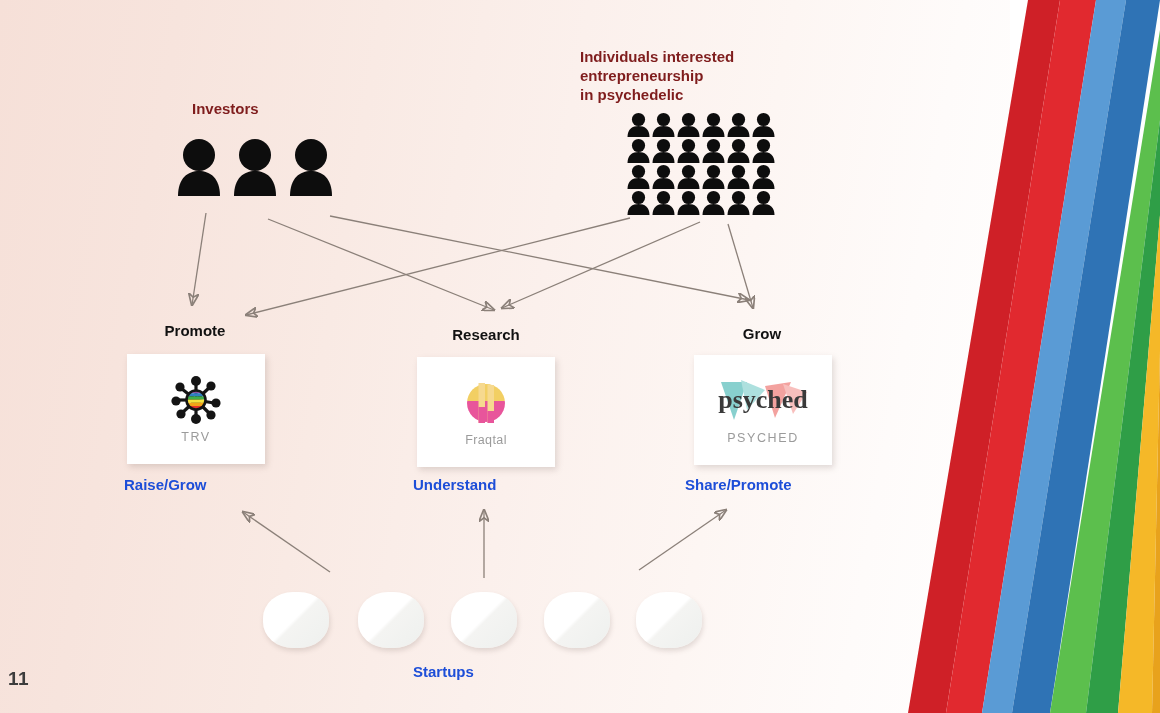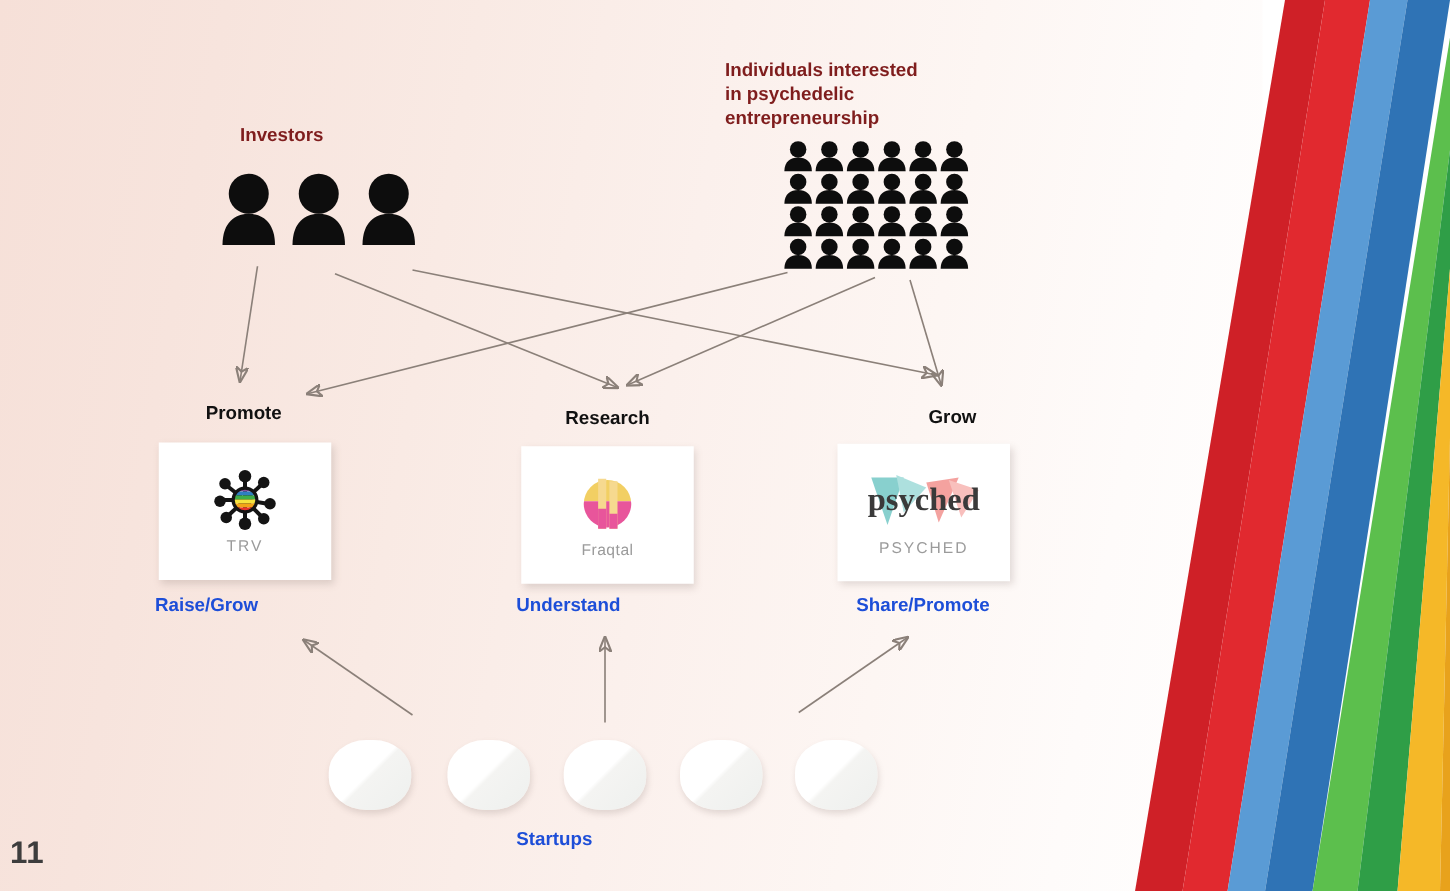--- a/index.html
+++ b/index.html
@@ -34,21 +34,21 @@
 
   
   #title {
     position:absolute; left:29px; top:40px;
     font-size:47px; font-weight:bold; letter-spacing:1.5px;
     color:#3d3d3d; font-family:"Liberation Sans", sans-serif;
   }
   
   #page-num {
     position:absolute; left:8px; top:668px;
-    font-size:25px; font-weight:bold; color:#3d3d3d;
+    font-size:19px; font-weight:bold; color:#3d3d3d;
     letter-spacing:0.5px;
   }
 
   
   .top-label {
     position:absolute; text-align:left;
     font-size:15px; font-weight:bold; color:#7f1d1d; line-height:1.25;
   }
   .mid-label {
     position:absolute; text-align:center;
@@ -157,22 +157,22 @@
     <span class="person" style="left:112px; top:0px;">
       <svg width="46" height="58" viewBox="0 0 46 58">
           <circle cx="23" cy="17" r="16" fill="#0d0d0d"></circle>
           <path d="M2 58 C2 40 12 33 23 33 C34 33 44 40 44 58 Z" fill="#0d0d0d"></path>
         </svg>
     </span>
   </div>
 
   <div class="top-label" style="left:580px; top:48px; width:240px;">
     <div>Individuals interested</div>
+    <div>entrepreneurship</div>
     <div>in psychedelic</div>
-    <div>entrepreneurship</div>
   </div>
 
   <div id="crowd-group">
     <span class="crowd-person"><svg width="25" height="26" viewBox="0 0 25 26">
           <circle cx="12.5" cy="7.5" r="6.6" fill="#0d0d0d"></circle>
           <path d="M1.5 25 C1.5 17 6.5 14 12.5 14 C18.5 14 23.5 17 23.5 25 Z" fill="#0d0d0d"></path>
         </svg></span>
     <span class="crowd-person"><svg width="25" height="26" viewBox="0 0 25 26">
           <circle cx="12.5" cy="7.5" r="6.6" fill="#0d0d0d"></circle>
           <path d="M1.5 25 C1.5 17 6.5 14 12.5 14 C18.5 14 23.5 17 23.5 25 Z" fill="#0d0d0d"></path>
@@ -352,21 +352,21 @@
         </g>
         <rect x="14.5" y="2" width="6.5" height="40" fill="#f6d98f"></rect>
         <rect x="23.5" y="4" width="6.5" height="38" fill="#f6d98f"></rect>
         <rect x="14.5" y="26" width="6.5" height="16" fill="#e8559b"></rect>
         <rect x="23.5" y="30" width="6.5" height="12" fill="#e8559b"></rect>
       </svg>
     </div>
     <div class="card-caption">Fraqtal</div>
   </div>
 
-  <div class="card" style="left:670px; top:355px;">
+  <div class="card" style="left:694px; top:355px;">
     <div class="card-logo">
       <svg width="112" height="50" viewBox="0 0 112 50">
         <g opacity="0.85">
           <polygon points="14,6 40,6 27,44" fill="#74c8c6"></polygon>
           <polygon points="34,4 58,14 40,34" fill="#9fdbd9"></polygon>
           <polygon points="58,10 84,6 68,42" fill="#f2928f"></polygon>
           <polygon points="76,8 100,16 86,38" fill="#f7b5b2"></polygon>
         </g>
         <text x="56" y="32" text-anchor="middle" font-family="'Liberation Serif', serif" font-size="26" font-weight="bold" fill="#3a3a3a">psyched</text>
       </svg>

